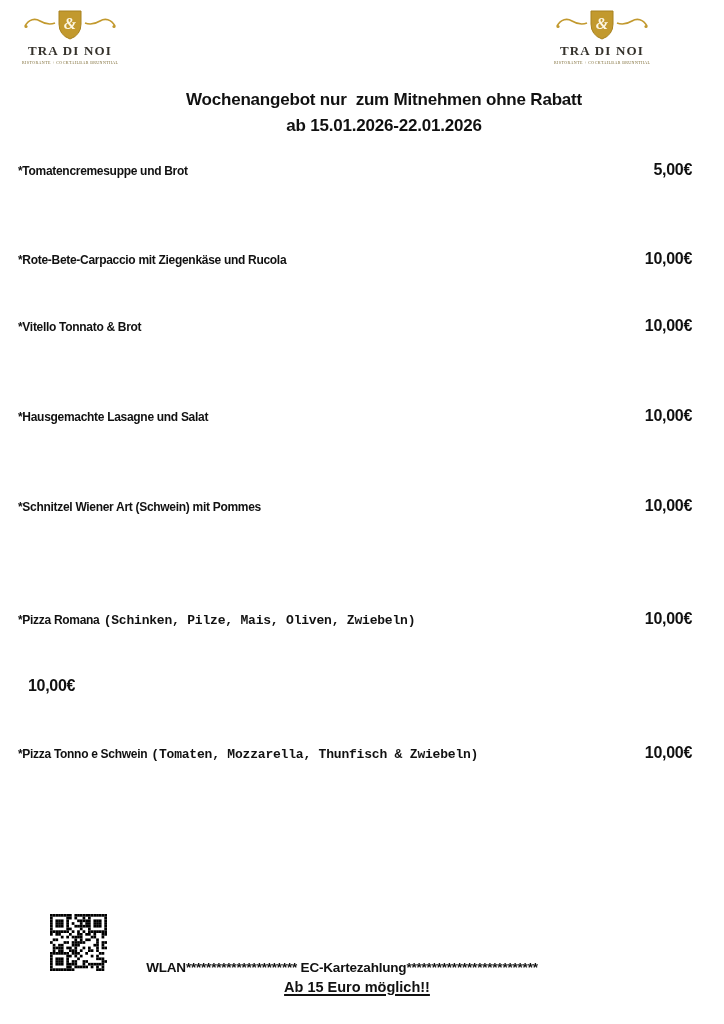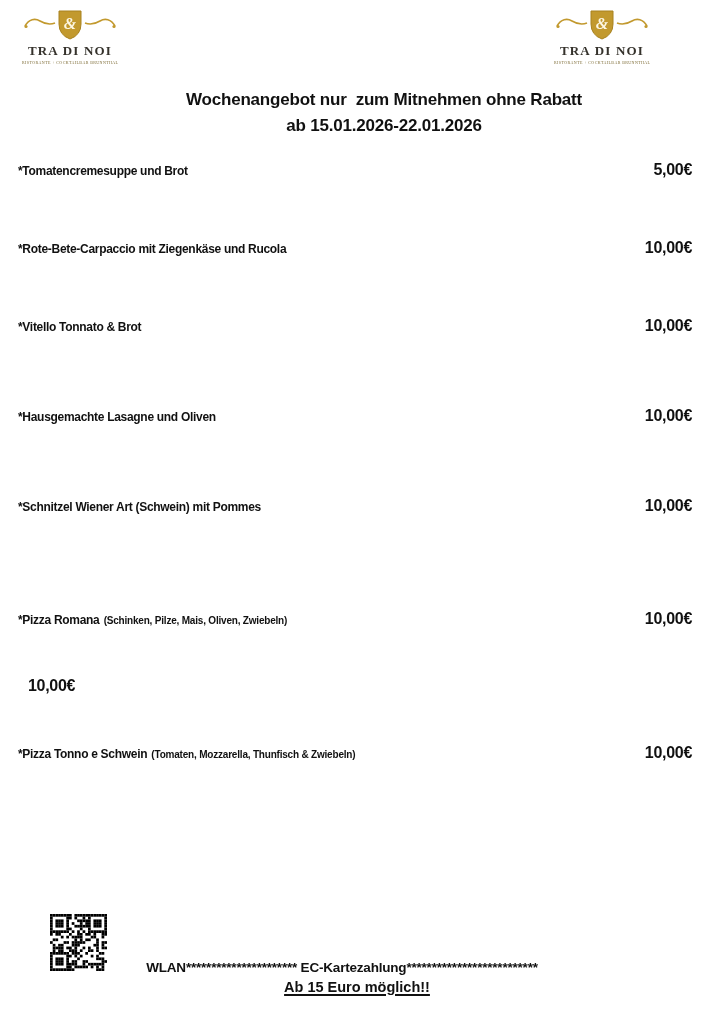--- a/index.html
+++ b/index.html
@@ -44,23 +44,23 @@
     margin-top:6px;
   }
   
   .menu-row{
     position:absolute;left:18px;right:32px;
     display:flex;justify-content:space-between;align-items:baseline;
     font-weight:bold;font-size:16px;letter-spacing:-0.3px;
     white-space:nowrap;
   }
   .menu-row .item-name{font-size:12px;}
-  .menu-row .item-details{font-size:10px;letter-spacing:-0.2px;}
+  .menu-row .item-details{font-size:13px;letter-spacing:-0.2px;font-family:Liberation Mono, monospace;}
   .menu-row .item-price{font-size:16px;margin-left:10px;}
-  .r0{top:161px;} .r1{top:239px;text-align:right;} .r2{top:317px;} .r3{top:407px;}
+  .r0{top:161px;} .r1{top:250px;text-align:right;} .r2{top:317px;} .r3{top:407px;}
   .r4{top:497px;} .r5{top:610px;} .r6{top:677px;} .r7{top:744px;}
   
   .qr{position:absolute;left:50px;top:914px;width:57px;height:57px;}
   .footer-line1{
     position:absolute;top:960px;left:0;right:40px;
     text-align:center;font-weight:bold;font-size:13.5px;letter-spacing:-0.2px;
     white-space:pre;
   }
   .footer-line2{
     position:absolute;top:979px;left:0;right:10px;
@@ -112,21 +112,21 @@
   </div>
   <div class="menu-row r1">
     <span><span class="item-name">*Rote-Bete-Carpaccio mit Ziegenkäse und Rucola</span> <span class="item-details"></span></span>
     <span class="item-price">10,00€</span>
   </div>
   <div class="menu-row r2">
     <span><span class="item-name">*Vitello Tonnato &amp; Brot</span> <span class="item-details"></span></span>
     <span class="item-price">10,00€</span>
   </div>
   <div class="menu-row r3">
-    <span><span class="item-name">*Hausgemachte Lasagne und Oliven</span> <span class="item-details"></span></span>
+    <span><span class="item-name">*Hausgemachte Lasagne und Salat</span> <span class="item-details"></span></span>
     <span class="item-price">10,00€</span>
   </div>
   <div class="menu-row r4">
     <span><span class="item-name">*Schnitzel Wiener Art (Schwein) mit Pommes</span> <span class="item-details"></span></span>
     <span class="item-price">10,00€</span>
   </div>
   <div class="menu-row r5">
     <span><span class="item-name">*Pizza Romana</span> <span class="item-details">(Schinken, Pilze, Mais, Oliven, Zwiebeln)</span></span>
     <span class="item-price">10,00€</span>
   </div>

